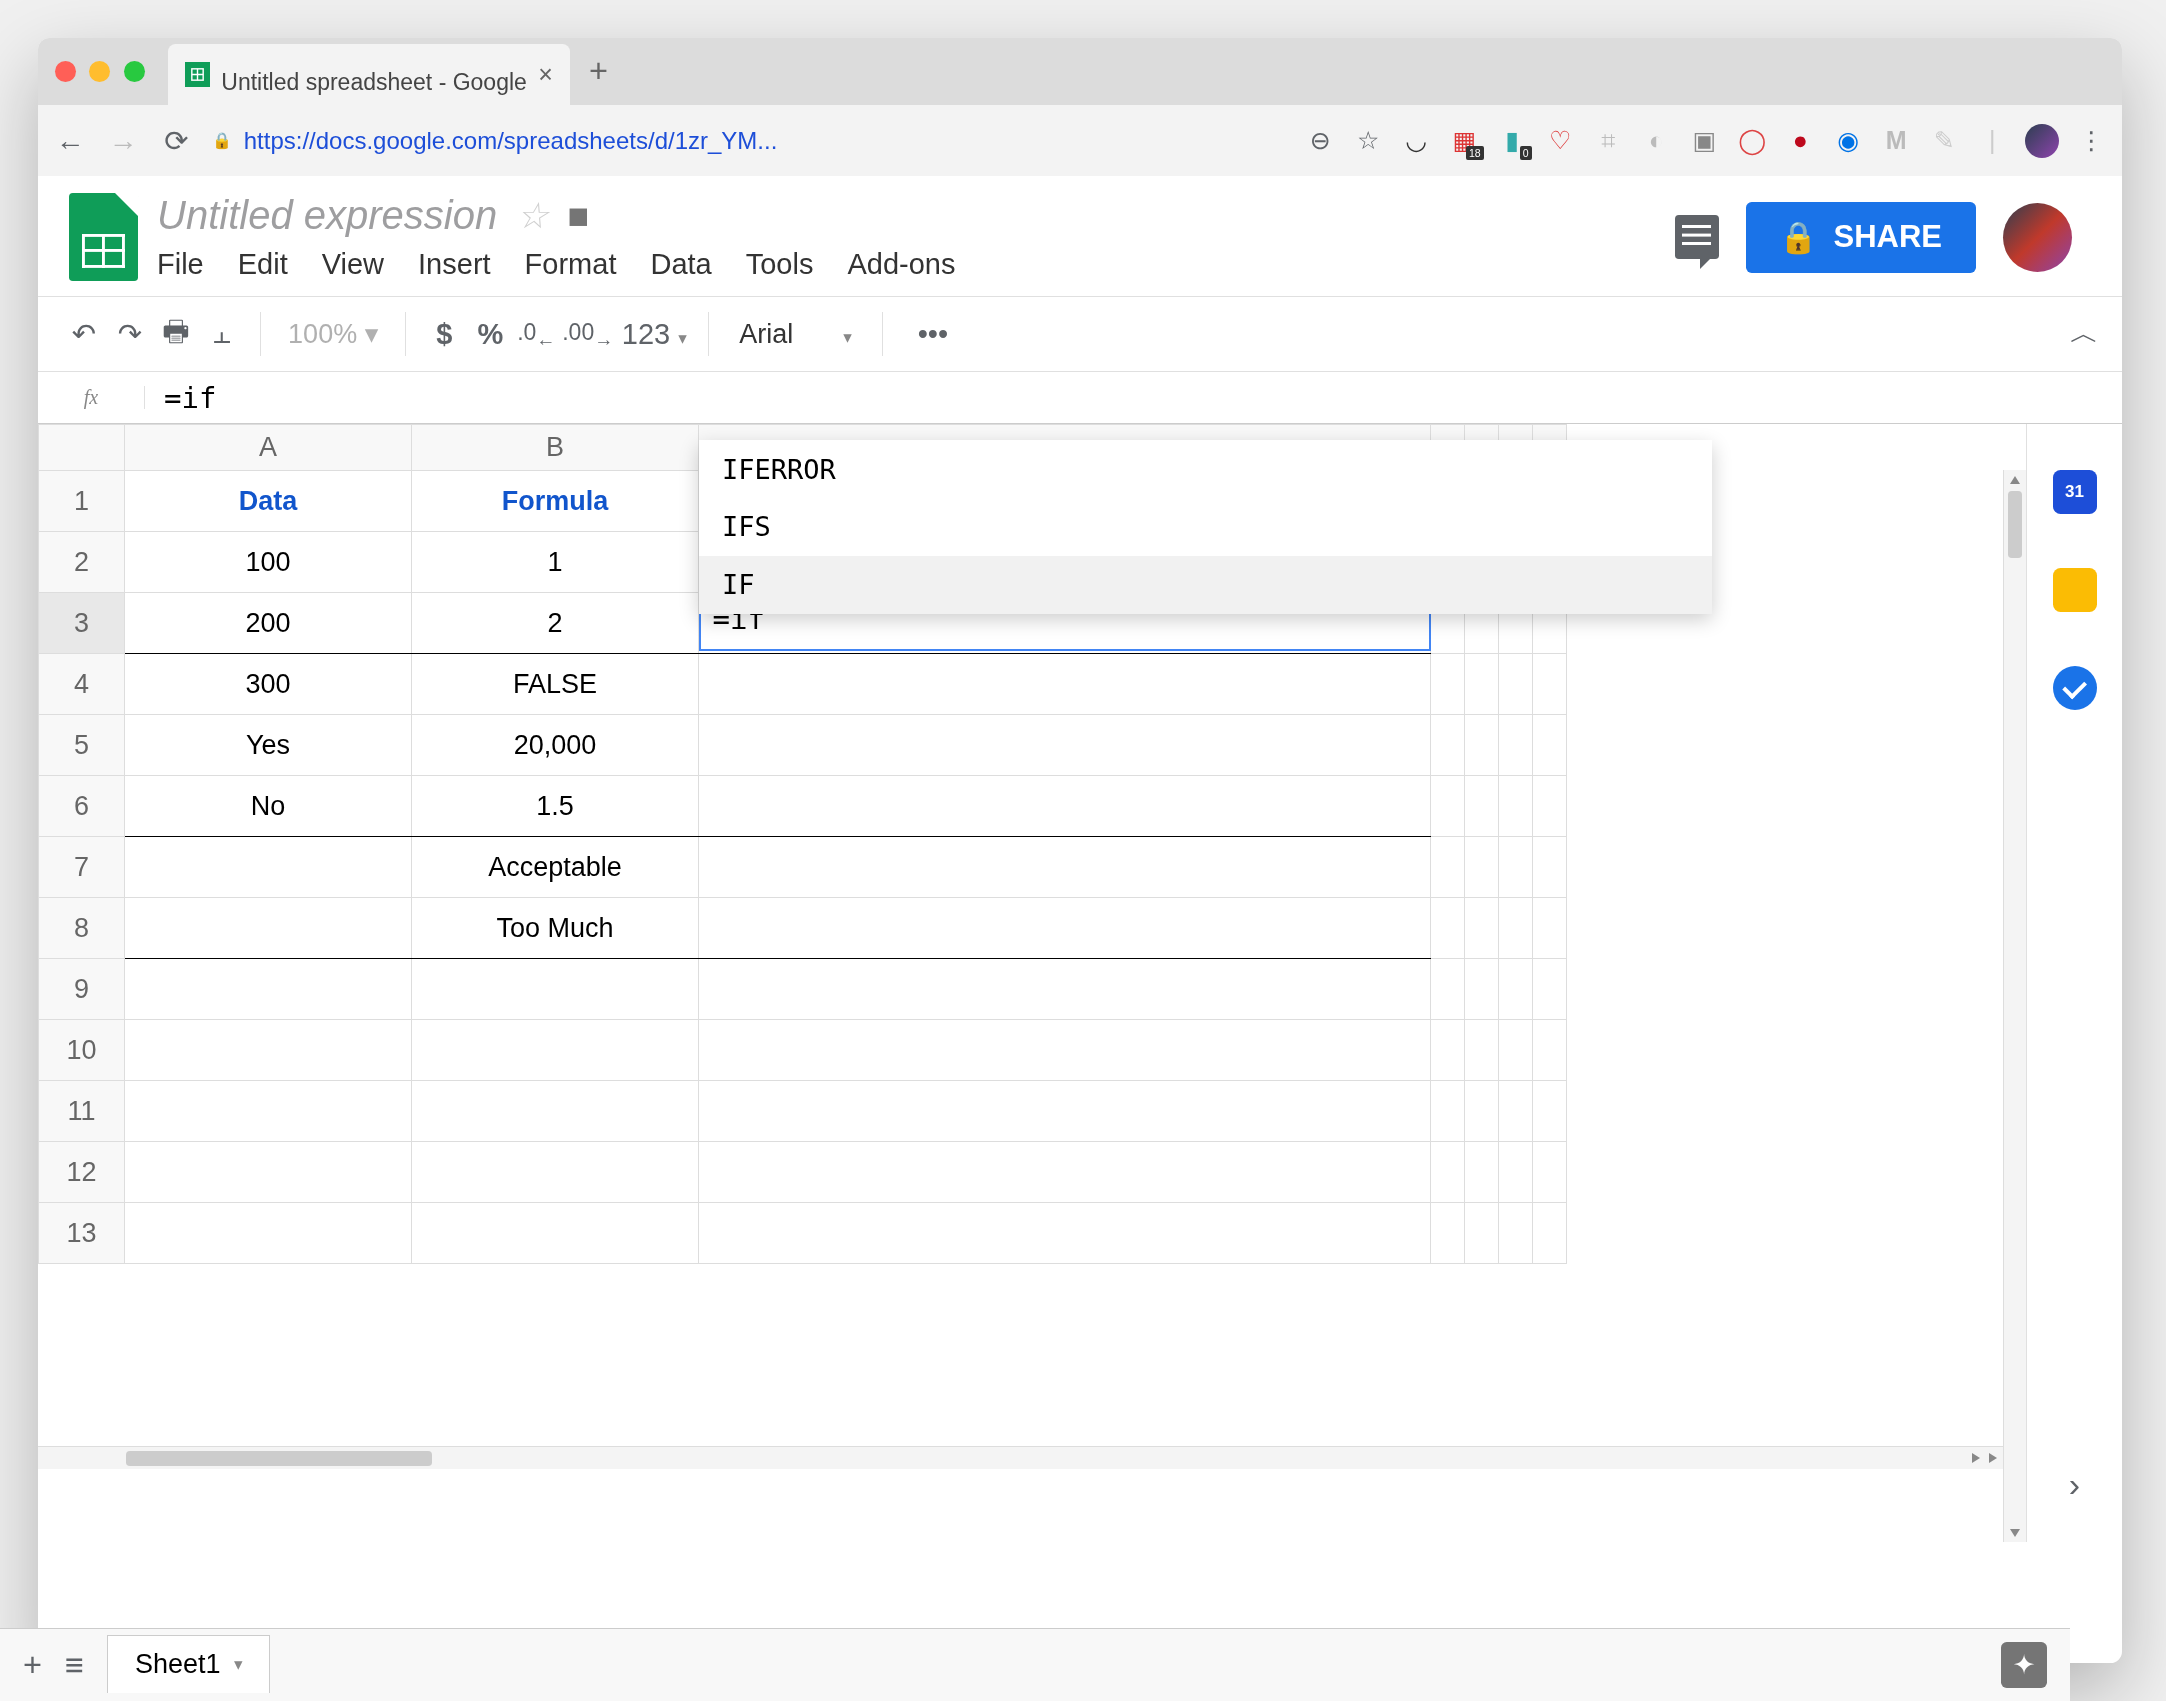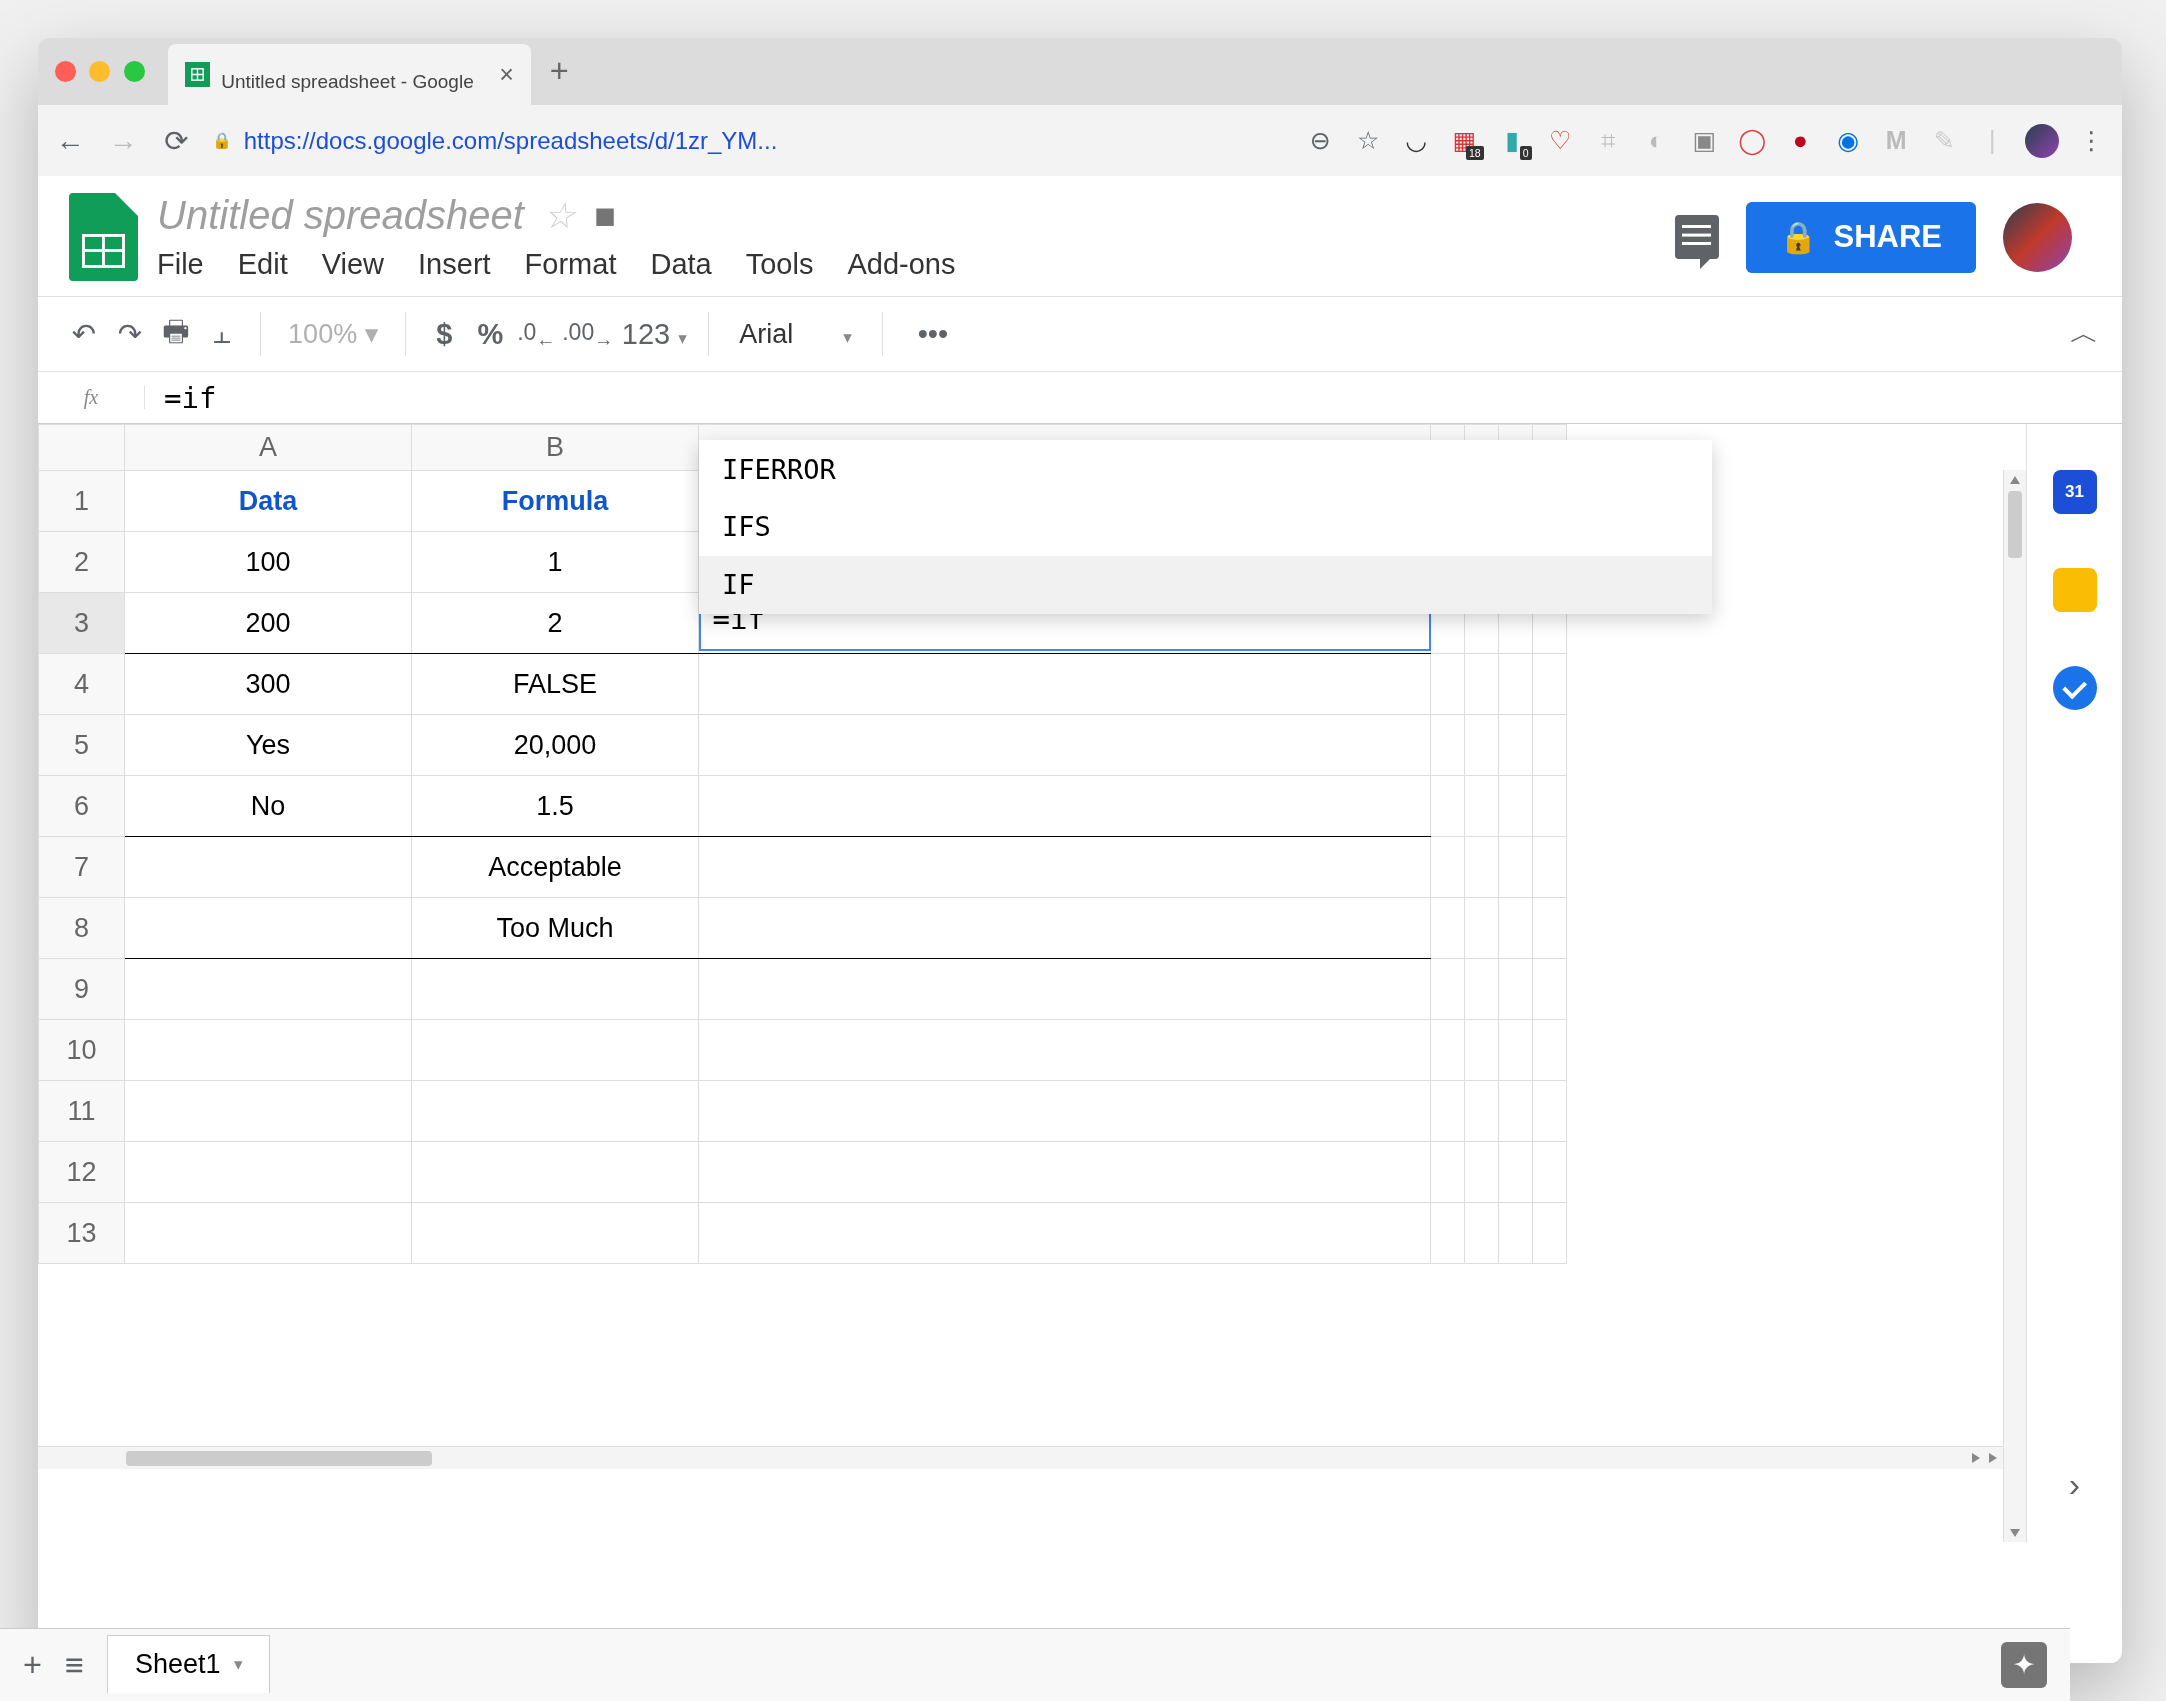--- a/index.html
+++ b/index.html
@@ -40,21 +40,21 @@
   min-width: 363px;
   position: relative;
   top: 2.9px;
 }
 .tab-favicon {
   width: 25px; height: 25px;
   background: #0f9d58;
   display: flex; align-items: center; justify-content: center;
 }
 .tab-favicon svg { width: 17px; height: 17px; }
-.tab-title { font-size: 19px; color: #444; flex: 1; white-space: nowrap; overflow: hidden; text-overflow: ellipsis; margin-top: 16px; }
+.tab-title { font-size: 23px; color: #444; flex: 1; white-space: nowrap; overflow: hidden; text-overflow: ellipsis; margin-top: 16px; }
 .tab-close { color: #666; font-size: 25px; cursor: pointer; }
 .new-tab { color: #666; font-size: 32.5px; margin-left: 19px; cursor: pointer; }
 
 .url-bar {
   display: flex;
   align-items: center;
   height: 71px;
   background: #f3f3f3;
   padding: 0 15.3px;
   gap: 19px;
@@ -399,21 +399,21 @@
       <span class="ext-icon" style="color:#ccc">|</span>
       <div class="avatar-small"></div>
       <span class="ext-icon">⋮</span>
     </div>
   </div>
 
   <div class="sheets-header">
     <div class="sheets-logo"></div>
     <div class="title-area">
       <div class="doc-title">
-        <span>Untitled spreadsheet</span>
+        <span>Untitled expression</span>
         <span class="star-icon">☆</span>
         <span class="folder-icon">■</span>
       </div>
       <div class="menu-bar">
         <span class="menu-item">File</span>
         <span class="menu-item">Edit</span>
         <span class="menu-item">View</span>
         <span class="menu-item">Insert</span>
         <span class="menu-item">Format</span>
         <span class="menu-item">Data</span>

